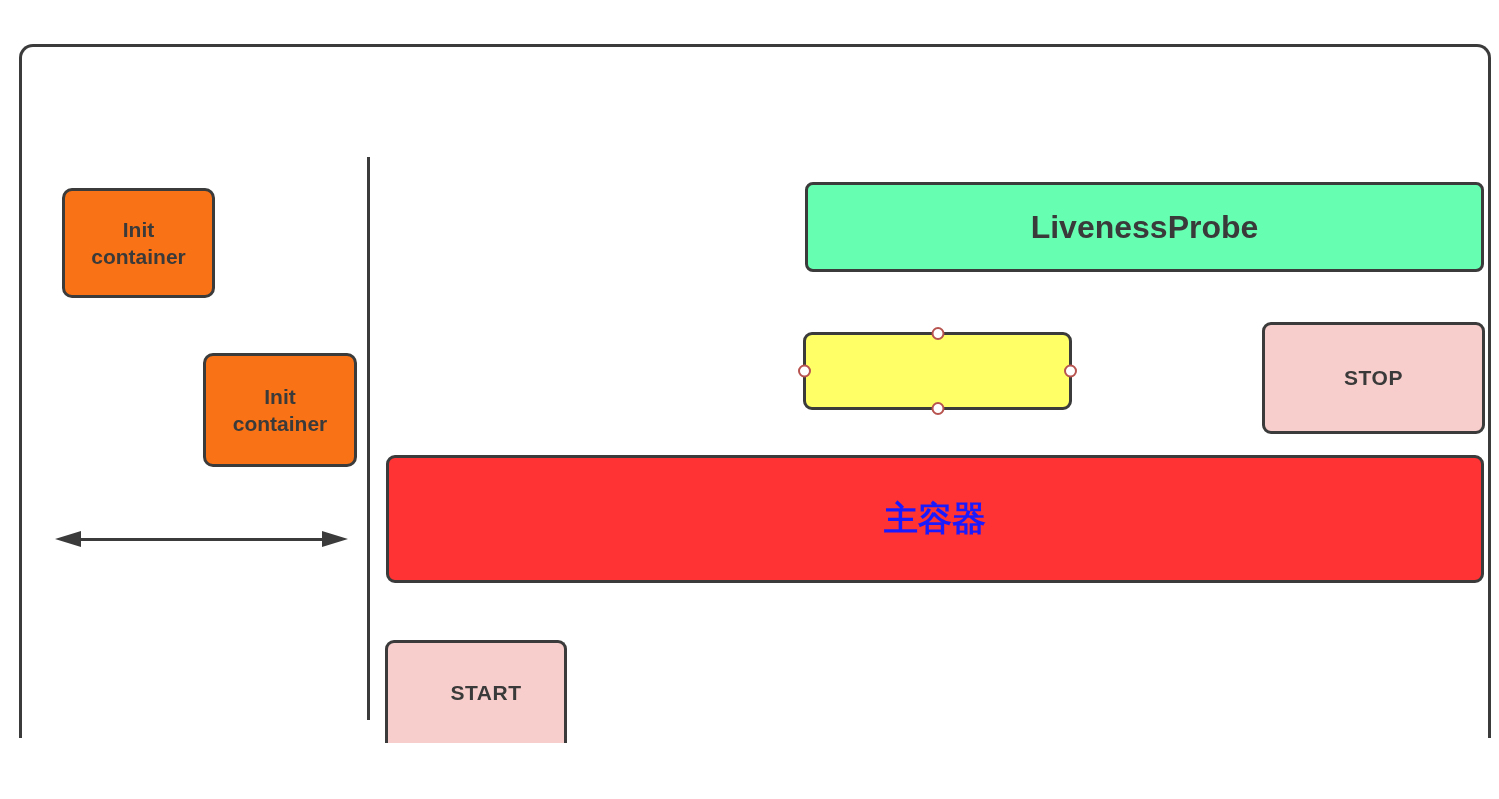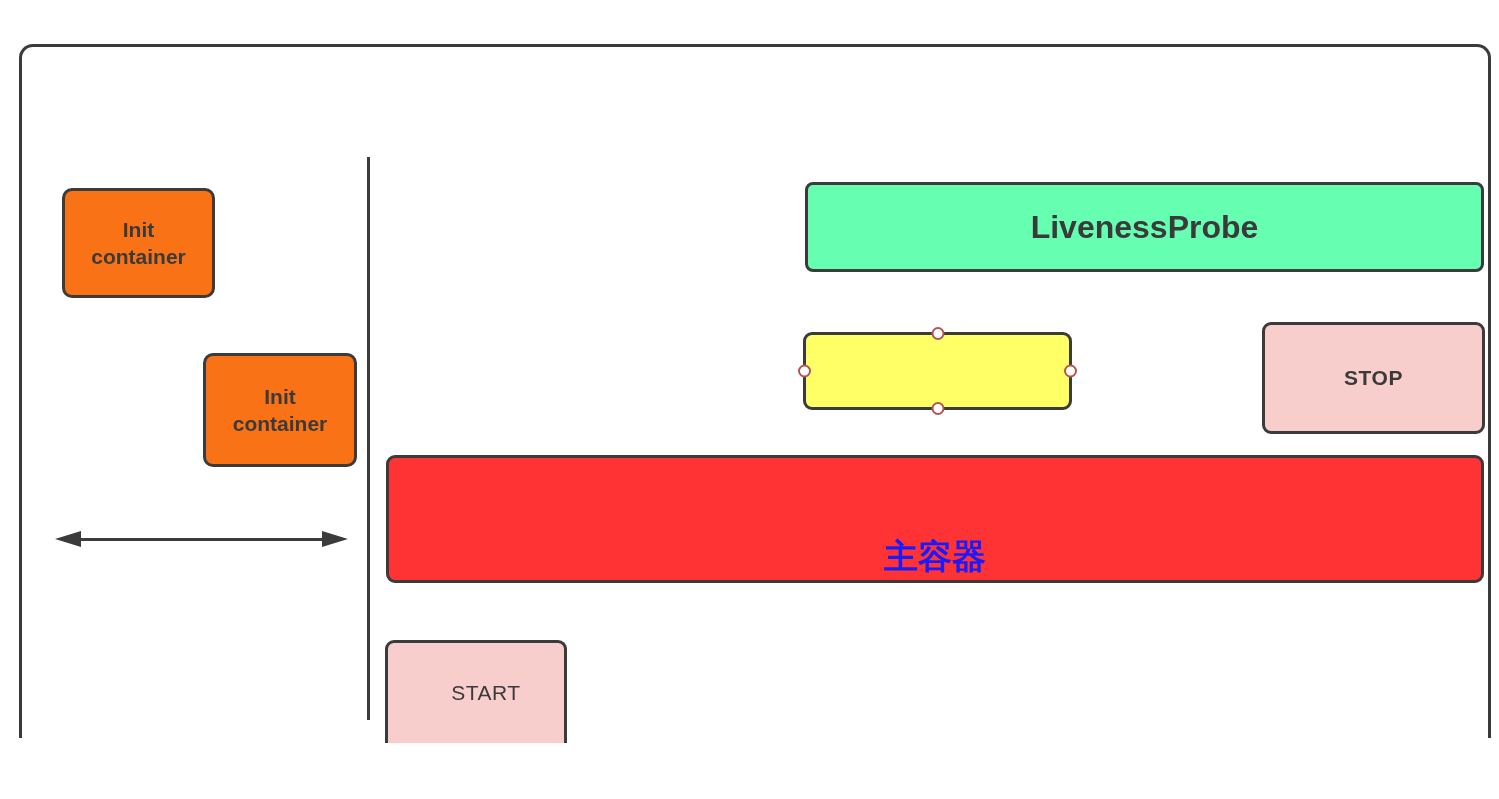--- a/index.html
+++ b/index.html
@@ -74,28 +74,28 @@
 
   .stop-box{
     left:1262px;top:315px;width:223px;height:112px;border-radius:9px;
     background:var(--box-pink);z-index:2;
     font-size:21px;font-weight:bold;color:var(--text-dark);letter-spacing:0.5px;margin-top:7px;
   }
 
   .main-container{
     left:386px;top:455px;width:1098px;height:128px;border-radius:9px;
     background:var(--container-red);z-index:2;
-    font-size:34px;font-weight:bold;color:var(--text-blue);align-items:flex-end;
+    font-size:34px;font-weight:bold;color:var(--text-blue);
   }
 
   
   .start-box{
     left:385px;top:640px;width:182px;height:103px;border-radius:9px 9px 0 0;
     border-bottom:none;background:var(--box-pink);z-index:2;
-    font-size:21px;font-weight:normal;color:var(--text-dark);letter-spacing:0.5px;padding-left:20px;
+    font-size:21px;font-weight:bold;color:var(--text-dark);letter-spacing:0.5px;padding-left:20px;
   }
 </style>
 </head>
 <body>
 
 <div id="canvas">
 
   <div class="shape pod-frame"></div>
 
 

